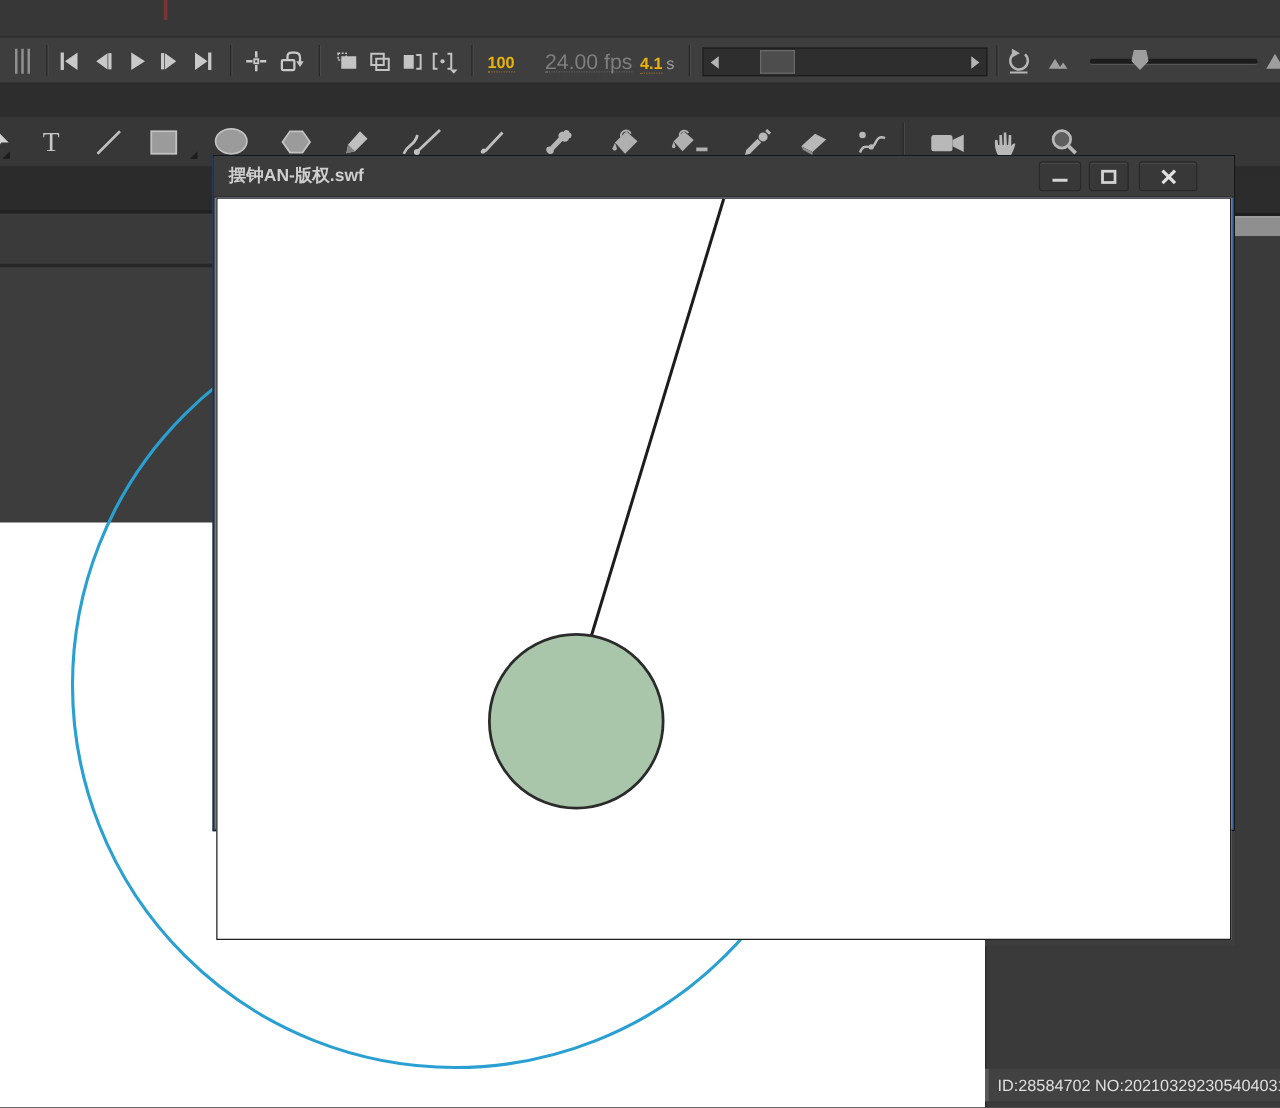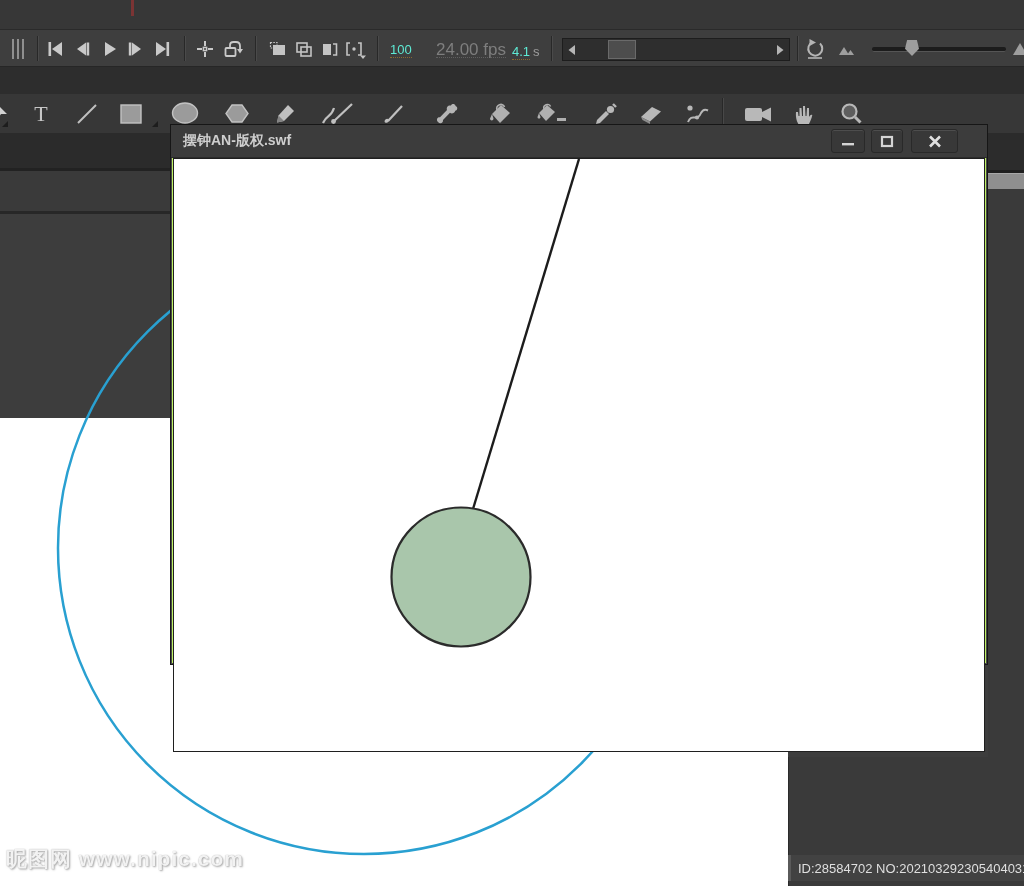--- a/index.html
+++ b/index.html
@@ -13,21 +13,21 @@
                 border-top:1px solid #2a2a2a;border-bottom:1px solid #262626;box-sizing:border-box;z-index:10;}
   .gap-band{left:0;top:67px;width:1024px;height:27px;background:#2d2d2d;z-index:10;}
   .tools-bar{left:0;top:94px;width:1024px;height:39px;background:#373737;z-index:10;}
   .below-tools{left:0;top:133px;width:1024px;height:7px;background:#2b2b2b;z-index:10;}
   .vsep{width:1px;height:25px;top:6px;background:#282828;box-shadow:1px 0 0 #4a4a4a;}
   .tsep{width:1px;height:30px;top:4px;background:#282828;box-shadow:1px 0 0 #484848;}
   .pbtn{top:8px;width:22px;height:22px;display:flex;align-items:center;justify-content:center;background:none;border:0;padding:0;cursor:pointer;}
   .tool{top:3px;width:34px;height:34px;display:flex;align-items:center;justify-content:center;background:none;border:0;padding:0;cursor:pointer;}
   .grip{left:12px;top:9px;width:16px;height:20px;display:flex;gap:3px;cursor:grab;}
   .grip i{display:block;width:2px;height:20px;background:#8f8f8f;}
-  .hot{font-size:13px;font-weight:normal;color:#5eead4;border-bottom:1px dotted #8a6a30;line-height:15px;text-align:center;}
+  .hot{font-size:13px;font-weight:bold;color:#eab308;border-bottom:1px dotted #8a6a30;line-height:15px;text-align:center;}
   .dim{font-size:17px;color:#7e7e7e;border-bottom:1px dotted #5f5f5f;line-height:15px;}
   .unit{font-size:13px;color:#9c9c9c;margin-left:3px;}
   .scrubber{left:562px;top:8px;width:228px;height:23px;background:#2e2e2e;border:1px solid #1d1d1d;box-sizing:border-box;}
   .scrub-thumb{left:45px;top:1px;width:28px;height:19px;background:#4d4d4d;border:1px solid #6a6a6a;box-sizing:border-box;cursor:pointer;}
   .scrub-arrow{top:4px;width:14px;height:14px;display:flex;align-items:center;justify-content:center;cursor:pointer;}
   .zoom-slider{left:872px;top:17px;width:134px;height:4px;background:#1c1c1c;border-bottom:1px solid #555;border-radius:2px;cursor:pointer;}
   .zoom-thumb{left:33px;top:-7px;width:14px;height:16px;background:#9e9e9e;
               clip-path:polygon(15% 0,85% 0,100% 55%,50% 100%,0 55%);cursor:pointer;}
   .corner-tri{width:0;height:0;border-left:6px solid transparent;border-bottom:6px solid #1d1d1d;z-index:12;}
   
@@ -42,21 +42,21 @@
   .right-scroll{left:988px;top:173px;width:36px;height:16px;background:#8f8f8f;border-top:1px solid #a8a8a8;box-sizing:border-box;cursor:pointer;}
   .right-panel{left:988px;top:189px;width:36px;height:568px;background:#3a3a3a;}
   .bottom-right-panel{left:788px;top:757px;width:236px;height:129px;background:#3a3a3a;border-left:1px solid #2a2a2a;box-sizing:border-box;}
   .guide-svg{left:0;top:0;width:1024px;height:886px;z-index:5;pointer-events:none;}
   .watermark{left:6px;top:845px;z-index:6;font-size:21px;font-weight:bold;letter-spacing:1px;
              color:rgba(250,250,250,0.92);text-shadow:1px 1px 2px rgba(125,125,125,0.65),0 0 1px #aaa;}
   .id-strip{left:788px;top:855px;width:236px;height:26px;background:#424242;border-left:3px solid #5a5a5a;
             box-sizing:border-box;z-index:6;display:flex;align-items:center;}
   .id-strip span{font-size:13px;color:#dfdfdf;padding-left:7px;white-space:nowrap;}
   
-  .pwin{left:170px;top:124px;width:818px;height:541px;background:#bef264;border:1px solid #161616;
+  .pwin{left:170px;top:124px;width:818px;height:541px;background:#3b82f6;border:1px solid #161616;
         box-shadow:inset 0 0 0 1px #4c4c4c;box-sizing:border-box;z-index:20;}
   .pwin-title{left:0;top:0;width:100%;height:33px;background:#3c3c3c;border-bottom:1px solid #2b2b2b;
               box-sizing:border-box;cursor:move;}
   .pwin-title span{position:absolute;left:12px;top:7px;font-size:14px;font-weight:bold;color:#cfcfcf;}
   .wbtn{top:4px;height:24px;background:#383838;border:1px solid #292929;border-radius:3px;
         box-shadow:inset 0 1px 0 #4d4d4d;box-sizing:border-box;display:flex;align-items:center;justify-content:center;cursor:pointer;}
   .pwin-canvas{left:2px;top:33px;width:812px;height:594px;background:#fff;border:1px solid #1f1f1f;box-sizing:border-box;overflow:hidden;}
 </style>
 </head>
 <body>
@@ -72,21 +72,20 @@
   <div class="abs right-top"></div>
   <div class="abs right-div"></div>
   <div class="abs right-scroll"></div>
   <div class="abs right-panel"></div>
   <div class="abs bottom-right-panel"></div>
 
   <svg class="abs guide-svg" viewBox="0 0 1024 886">
     <circle cx="364" cy="548" r="306" fill="none" stroke-width="2.5" stroke="#29a0d1"></circle>
   </svg>
 
-  <div class="abs watermark">昵图网 www.nipic.com</div>
   <div class="abs id-strip">
     <span>ID:28584702 NO:20210329230540403109</span>
   </div>
 
   <div class="abs strip-top"></div>
   <div class="abs red-tick"></div>
 
   <div class="abs playback-bar">
     <div class="abs grip">
         <i></i>

